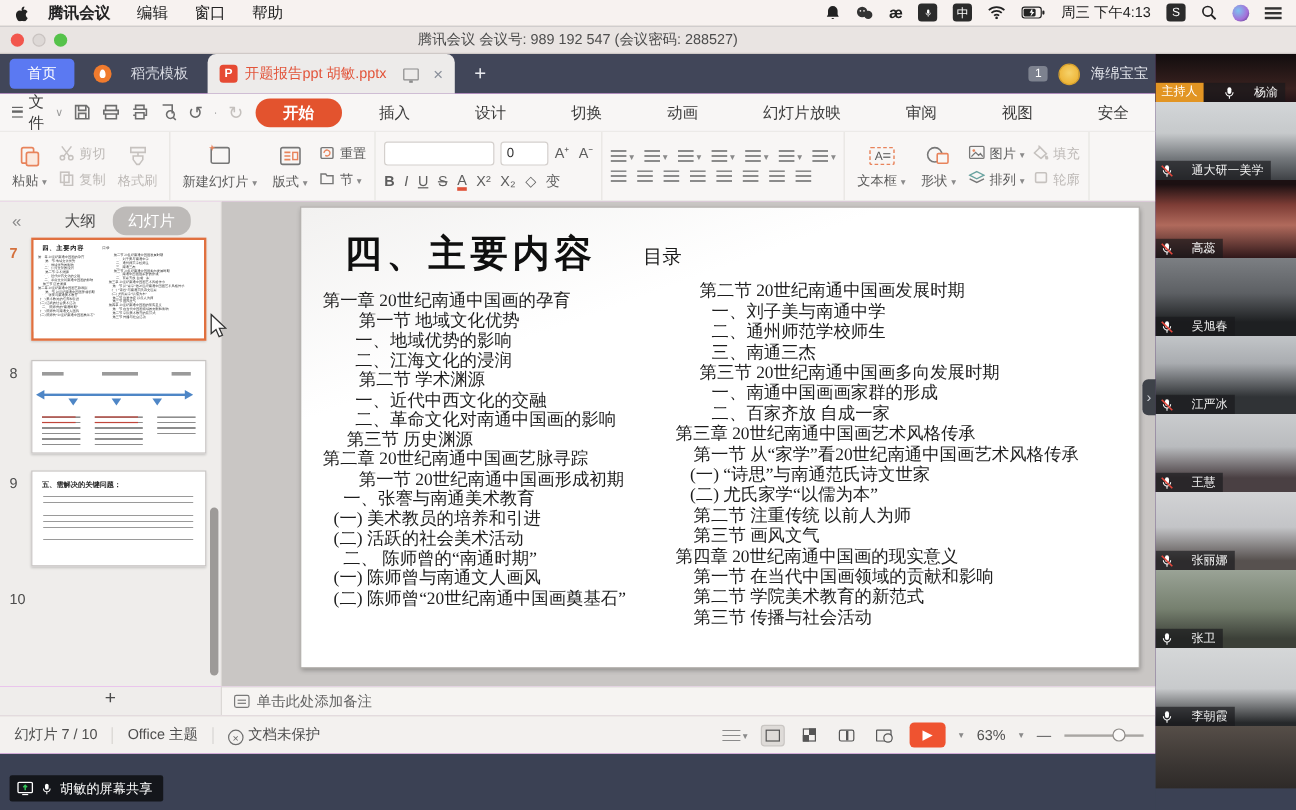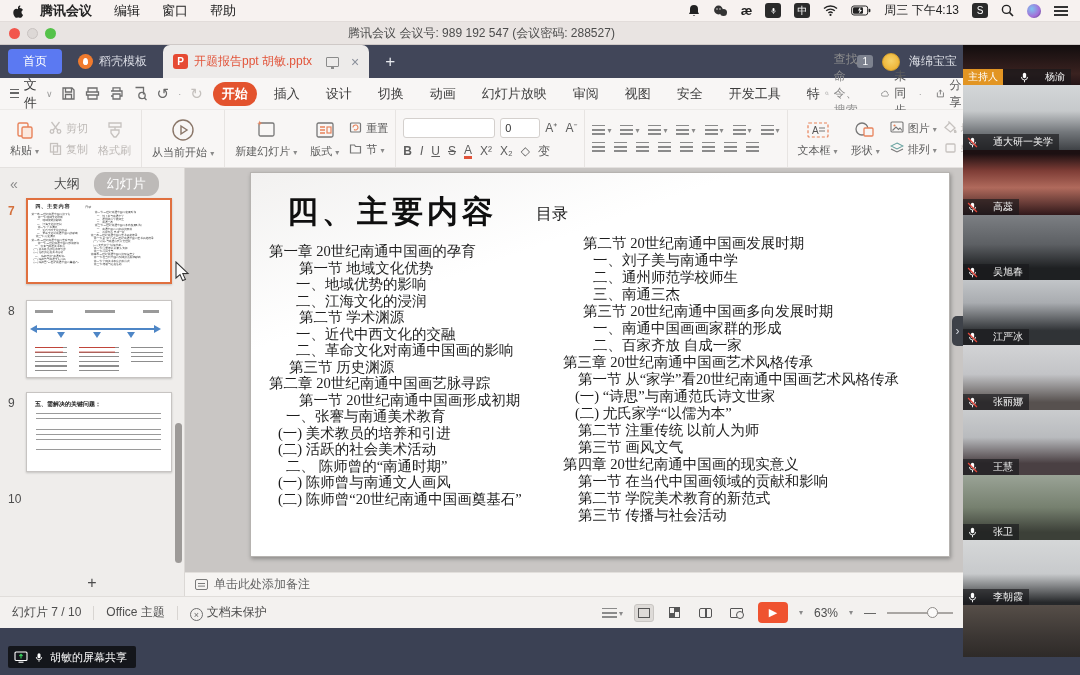--- a/index.html
+++ b/index.html
@@ -26,21 +26,21 @@
   .tl.yel{background:#ddd8d6;border:1px solid #c9c3c1}
   .tl.grn{background:#55c24a}
   .mtitle{position:absolute;left:0;right:117px;text-align:center;font-size:12px;color:#4d4d4d}
 
   
   .wps{position:absolute;left:0;top:45px;width:963px;height:583px;background:#d946ef}
 
   
   .tabbar{position:absolute;left:0;top:0;width:963px;height:33px;background:#414659;display:flex;align-items:center;color:#d9dbe3}
   .hometab{margin-left:8px;background:#5b79f2;color:#fff;font-size:12px;padding:4px 15px;border-radius:4px}
-  .docertab{display:flex;align-items:center;gap:6px;font-size:12px;padding:0 16px;height:100%}
+  .docertab{display:flex;align-items:center;gap:16px;font-size:12px;padding:0 16px;height:100%}
   .flame{width:15px;height:15px;border-radius:50%;background:#f07b2e;position:relative}
   .flame::after{content:"";position:absolute;left:5px;top:4px;width:5px;height:7px;background:#fff;border-radius:50% 50% 50% 50%/60% 60% 40% 40%}
   .doctab{display:flex;align-items:center;gap:6px;height:100%;background:#edebea;color:#e2543a;font-size:12px;padding:0 10px;border-radius:7px 7px 0 0;max-width:215px}
   .pico-doc{width:15px;height:15px;background:#e64a33;border-radius:3px;color:#fff;font-size:10px;font-weight:bold;display:flex;align-items:center;justify-content:center}
   .minimon{width:13px;height:10px;border:1px solid #8b8b8b;border-radius:1px;position:relative;margin-left:8px}
   .minimon::after{content:"";position:absolute;left:4px;bottom:-3px;width:3px;height:2px;background:#8b8b8b}
   .tabclose{color:#8a8f9a;font-size:14px;margin-left:6px}
   .newtab{color:#e8eaef;font-size:17px;margin-left:16px}
   .tab-right{margin-left:auto;display:flex;align-items:center;gap:9px;margin-right:6px}
   .badge1{background:#7d828f;color:#fff;font-size:10px;padding:1px 5px;border-radius:3px}
@@ -49,21 +49,21 @@
 
   
   .ribbon{position:absolute;left:0;top:33px;width:963px;height:32px;background:#f8f6f5;display:flex;align-items:center;font-size:13px;color:#3c3c3c;border-bottom:1px solid #eceae8}
   .filebtn{display:flex;align-items:center;gap:5px;margin:0 8px 0 10px}
   .li{display:inline-block;width:13px;height:9px;border-top:1.6px solid #666;border-bottom:1.6px solid #666;position:relative}
   .li::after{content:"";position:absolute;left:0;right:0;top:2.4px;height:1.6px;background:#666}
   .qicons{display:flex;align-items:center;gap:9px;margin-right:10px;color:#6b6b6b}
   .undo{font-size:15px;color:#6b6b6b}
   .redo{font-size:15px;color:#c4c0bd}
   .rtabs{display:flex;align-items:center;gap:8px}
-  .rtab{padding:3px 9px;white-space:nowrap}
+  .rtab{padding:3px 23px;white-space:nowrap}
   .rtab.active{background:#e3532e;color:#fff;border-radius:12px;font-weight:bold}
   .scrollcue{width:7px;height:18px;background:#b9b6b3;margin-left:-4px}
   .ribbon-right{margin-left:auto;display:flex;align-items:center;gap:14px;margin-right:8px;color:#5c5c5c;font-size:12px}
   .searchbox{display:flex;align-items:center;gap:5px;color:#8d8d8d}
   .ddc{color:#9a9a9a;font-size:9px}
 
   
   .toolbar{position:absolute;left:0;top:65px;width:963px;height:58px;background:#f8f6f5;display:flex;align-items:stretch;border-bottom:1px solid #e4e1df;overflow:hidden}
   .tgroup{display:flex;align-items:center;padding:0 7px;border-right:1px solid #e7e4e2;gap:7px}
   .bigbtn{display:flex;flex-direction:column;align-items:center;justify-content:center;gap:3px;font-size:11px;color:#5c5c5c;white-space:nowrap;padding:2px 3px}
@@ -376,29 +376,20 @@
               <rect x="4.5" y="4" width="7" height="8.5"></rect>
             </svg>
           <span>复制</span>
         </span>
       </div>
       <span class="bigbtn dis" data-name="format-painter-button">
         <svg class="ic dis" width="20" height="20" viewBox="0 0 20 20">
             <path d="M4 3h12v4H4zM10 7v3M6 10h8v3l-3 4h-2l-3-4z"></path>
           </svg>
         <span>格式刷</span>
-      </span>
-    </div>
-    <div class="tgroup">
-      <span class="bigbtn" data-name="play-from-current-button">
-        <svg width="24" height="24" viewBox="0 0 24 24">
-            <circle cx="12" cy="12" r="10" fill="none" stroke="#8a7668" stroke-width="1.4"></circle>
-            <path d="M10 8l6 4-6 4z" fill="none" stroke="#8a7668" stroke-width="1.4"></path>
-          </svg>
-        <span><span>从当前开始</span> <span class="dd">▾</span></span>
       </span>
     </div>
     <div class="tgroup">
       <span class="bigbtn" data-name="new-slide-button">
         <svg width="22" height="22" viewBox="0 0 22 22">
             <rect x="4" y="4" width="15" height="13" rx="1.5" fill="none" stroke="#777" stroke-width="1.3"></rect>
             <path d="M4.5 1.5l1 2 2 .5-2 .8-.6 2-.8-2-2-.6 2-.7z" fill="#e8835b"></path>
           </svg>
         <span><span>新建幻灯片</span> <span class="dd">▾</span></span>
       </span>
@@ -780,42 +771,42 @@
 
         <svg class="mic" data-name="mic-status-icon" width="11" height="11" viewBox="0 0 12 12">
           <rect x="4.2" y="0.8" width="3.6" height="6" rx="1.8" fill="#fff"></rect>
           <path d="M2.7 5.4a3.3 3.3 0 0 0 6.6 0" fill="none" stroke="#fff" stroke-width="1"></path>
           <line x1="6" y1="8.8" x2="6" y2="11.2" stroke="#fff" stroke-width="1"></line>
           <line class="slash" x1="1.2" y1="1.2" x2="10.8" y2="10.8" stroke="#e5473c" stroke-width="1.5"></line>
         </svg>
         <span class="pname" data-name="participant-name">江严冰</span>
       </div>
     </div>
-      <div class="vtile v7 muted" data-name="participant-tile">
+      <div class="vtile v6 muted" data-name="participant-tile">
       <div class="namebar" data-name="participant-namebar">
 
         <svg class="mic" data-name="mic-status-icon" width="11" height="11" viewBox="0 0 12 12">
           <rect x="4.2" y="0.8" width="3.6" height="6" rx="1.8" fill="#fff"></rect>
           <path d="M2.7 5.4a3.3 3.3 0 0 0 6.6 0" fill="none" stroke="#fff" stroke-width="1"></path>
           <line x1="6" y1="8.8" x2="6" y2="11.2" stroke="#fff" stroke-width="1"></line>
           <line class="slash" x1="1.2" y1="1.2" x2="10.8" y2="10.8" stroke="#e5473c" stroke-width="1.5"></line>
         </svg>
-        <span class="pname" data-name="participant-name">张丽娜</span>
-      </div>
-    </div>
-      <div class="vtile v6 muted" data-name="participant-tile">
+        <span class="pname" data-name="participant-name">王慧</span>
+      </div>
+    </div>
+      <div class="vtile v7 muted" data-name="participant-tile">
       <div class="namebar" data-name="participant-namebar">
 
         <svg class="mic" data-name="mic-status-icon" width="11" height="11" viewBox="0 0 12 12">
           <rect x="4.2" y="0.8" width="3.6" height="6" rx="1.8" fill="#fff"></rect>
           <path d="M2.7 5.4a3.3 3.3 0 0 0 6.6 0" fill="none" stroke="#fff" stroke-width="1"></path>
           <line x1="6" y1="8.8" x2="6" y2="11.2" stroke="#fff" stroke-width="1"></line>
           <line class="slash" x1="1.2" y1="1.2" x2="10.8" y2="10.8" stroke="#e5473c" stroke-width="1.5"></line>
         </svg>
-        <span class="pname" data-name="participant-name">王慧</span>
+        <span class="pname" data-name="participant-name">张丽娜</span>
       </div>
     </div>
       <div class="vtile v8" data-name="participant-tile">
       <div class="namebar" data-name="participant-namebar">
 
         <svg class="mic" data-name="mic-status-icon" width="11" height="11" viewBox="0 0 12 12">
           <rect x="4.2" y="0.8" width="3.6" height="6" rx="1.8" fill="#fff"></rect>
           <path d="M2.7 5.4a3.3 3.3 0 0 0 6.6 0" fill="none" stroke="#fff" stroke-width="1"></path>
           <line x1="6" y1="8.8" x2="6" y2="11.2" stroke="#fff" stroke-width="1"></line>
           <line class="slash" x1="1.2" y1="1.2" x2="10.8" y2="10.8" stroke="#e5473c" stroke-width="1.5"></line>

